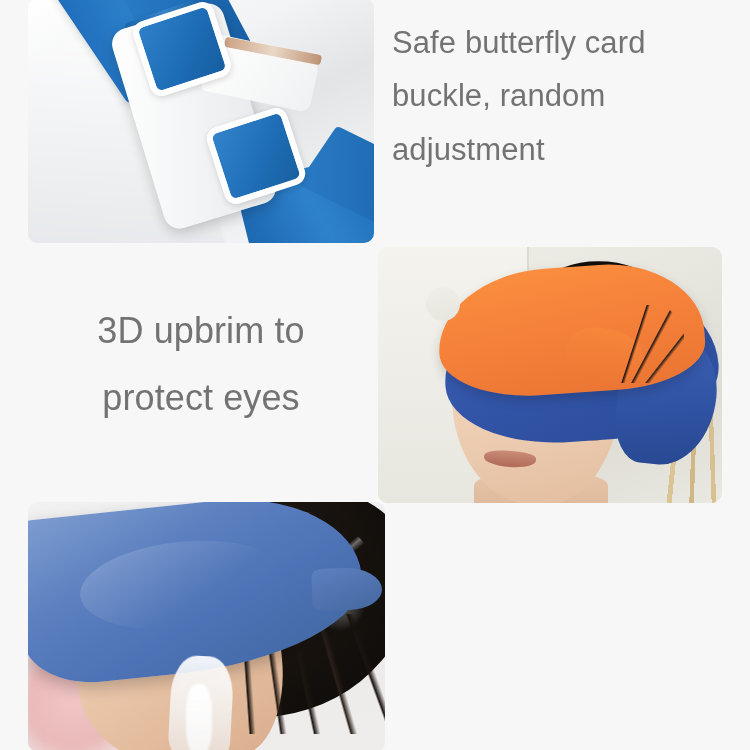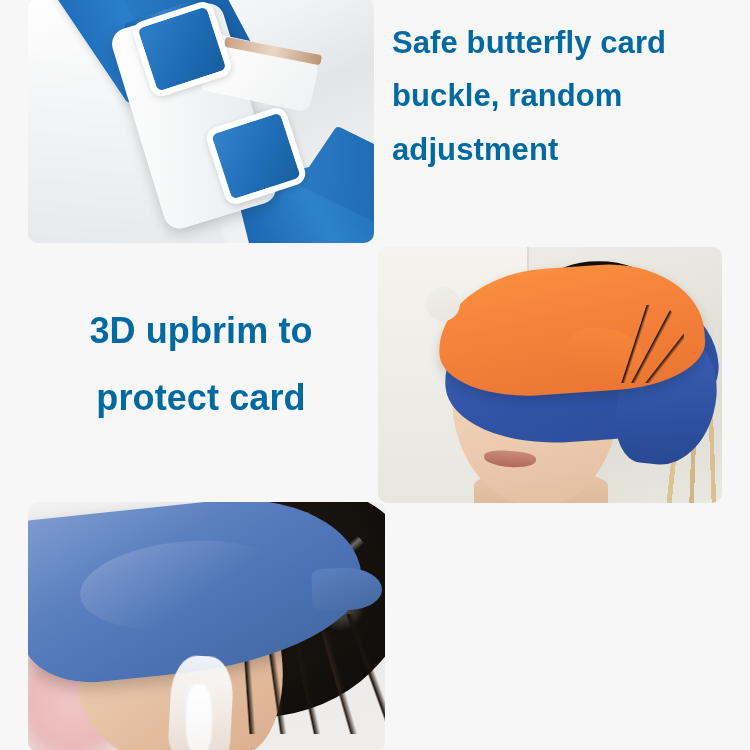--- a/index.html
+++ b/index.html
@@ -21,24 +21,24 @@
   
   .panel {
     position:absolute;
     border-radius:10px;
     overflow:hidden;
   }
 
   
   .textblock {
     position:absolute;
-    color:#0369a1;
+    color:#737373;
     line-height:1.72;
     letter-spacing:.1px;
-    font-weight:700;
+    font-weight:400;
     white-space:pre-line;
   }
 
   #caption-buckle {
     left:392px; top:16px; width:340px;
     font-size:31px;
   }
 
   #caption-upbrim {
     left:26px; top:298px; width:350px;
@@ -360,21 +360,21 @@
     <div class="buckle-tongue"></div>
     <div class="buckle-slot slot-a"></div>
     <div class="buckle-slot slot-b"></div>
   </div>
 
   <div class="textblock" id="caption-buckle">Safe butterfly card
 buckle, random
 adjustment</div>
 
   <div class="textblock" id="caption-upbrim">3D upbrim to
-protect card</div>
+protect eyes</div>
 
   <div class="panel" id="photo-boy">
     <div class="boy-bg"></div>
     <div class="boy-wallpanel"></div>
     <div class="boy-sticks"></div>
     <div class="boy-hair"></div>
     <div class="boy-neck"></div>
     <div class="boy-face"></div>
     <div class="boy-ear"></div>
     <div class="brow brow-l"></div>

